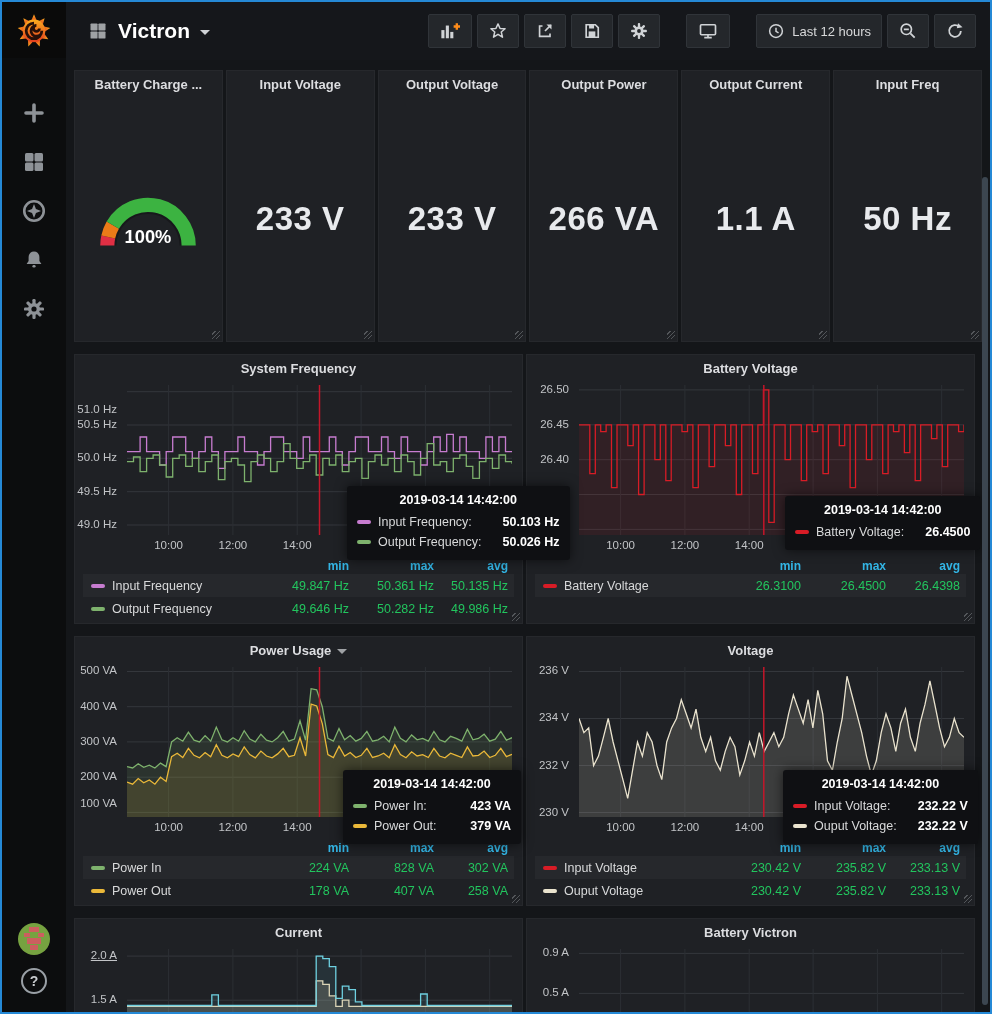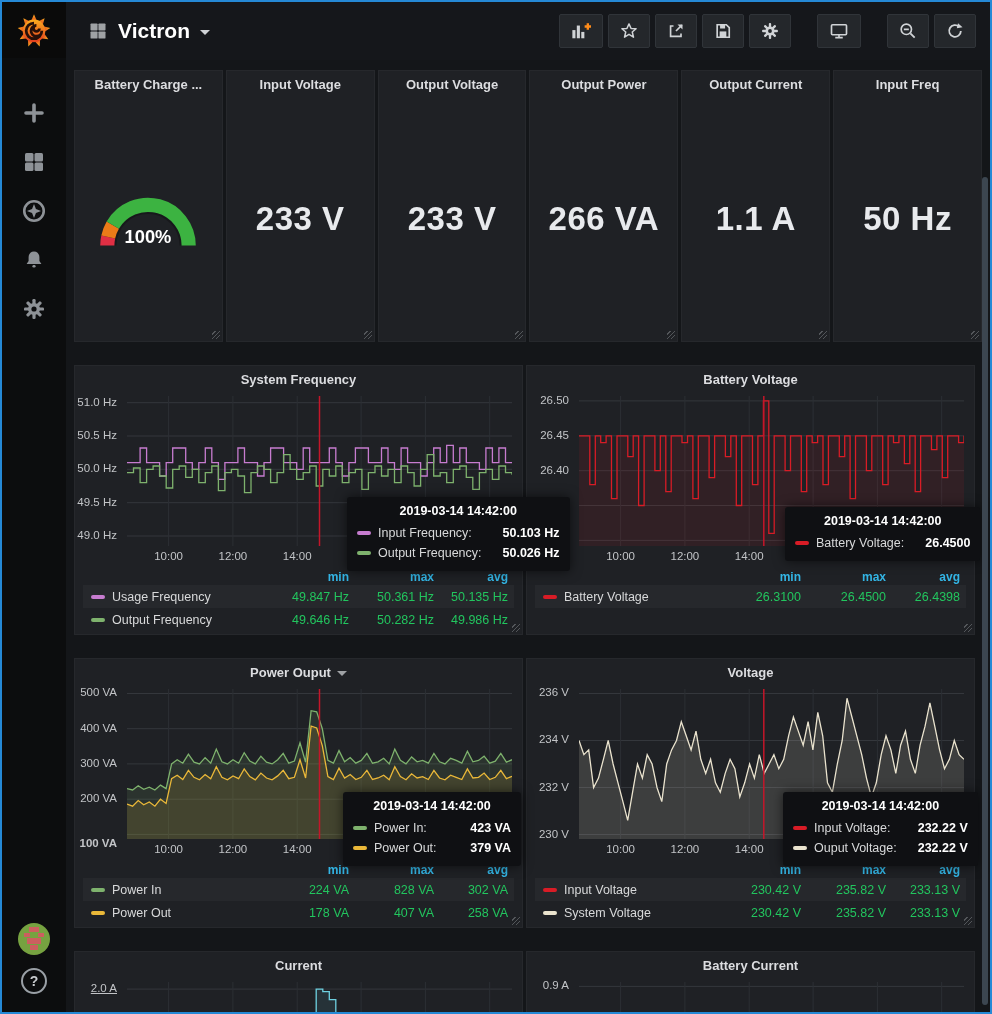--- a/index.html
+++ b/index.html
@@ -22,21 +22,21 @@
   .navbar { height:58px; background:#15171b; display:flex; align-items:center; padding:0 14px 0 22px; flex:0 0 58px; }
   .nav-left { display:flex; align-items:center; gap:10px; cursor:pointer; }
   .nav-title { font-size:21px; font-weight:bold; color:#ffffff; }
   .caret-down { width:0; height:0; border-left:5px solid transparent; border-right:5px solid transparent; border-top:5px solid #cfd2d6; margin-top:3px; }
   .nav-right { margin-left:auto; display:flex; align-items:center; gap:5px; }
   .nav-btn { height:34px; min-width:38px; padding:0 10px; background:#24272b; border:1px solid #303439; border-radius:2px; display:flex; align-items:center; justify-content:center; gap:7px; color:#d0d3d6; cursor:pointer; font-size:13px; }
   .nav-gap { width:16px; }
   .btn-label { color:#d8d9da; white-space:nowrap; }
   
   .dash { flex:1; padding:10px 8px 0 8px; overflow:hidden; }
-  .row { display:flex; gap:3px; margin-bottom:23px; }
+  .row { display:flex; gap:3px; margin-bottom:12px; }
   .panel { background:#1f2125; border:1px solid #26282c; position:relative; }
   .panel-title { height:26px; display:flex; align-items:center; justify-content:center; gap:6px; font-size:13px; font-weight:bold; color:#dcdde0; cursor:pointer; }
   .rh { position:absolute; right:2px; bottom:2px; width:8px; height:8px; cursor:nwse-resize;
         background:repeating-linear-gradient(135deg,transparent 0 2px,#53565a 2px 3px); }
   
   .stat-panel { flex:1; height:272px; display:flex; flex-direction:column; }
   .stat-value { flex:1; display:flex; align-items:center; justify-content:center; font-size:33px; font-weight:bold; color:#e8eaed; letter-spacing:0.5px; }
   .gauge-wrap { flex:1; display:flex; align-items:center; justify-content:center; }
   
   .chart-panel { width:449px; height:270px; display:flex; flex-direction:column; }
@@ -211,20 +211,27 @@
       </div>
       <div class="nav-gap"></div>
       <div class="nav-btn">
         <svg class="icon" width="22" height="20" viewBox="0 0 24 24">
           <rect x="3" y="4.5" width="18" height="12" rx="1.2" fill="none" stroke="#d0d3d6" stroke-width="2"></rect>
           <path d="M12 16.5v3M7.5 20h9" stroke="#d0d3d6" stroke-width="2"></path>
         </svg>
       </div>
       <div class="nav-gap"></div>
       <div class="nav-btn">
+        <svg class="icon" width="18" height="18" viewBox="0 0 24 24">
+          <circle cx="12" cy="12" r="8.5" fill="none" stroke="#d0d3d6" stroke-width="2"></circle>
+          <path d="M12 7.5v5l3.4 2" fill="none" stroke="#d0d3d6" stroke-width="2"></path>
+        </svg>
+        <span class="btn-label">Last 12 hours</span>
+      </div>
+      <div class="nav-btn">
         <svg class="icon" width="20" height="20" viewBox="0 0 24 24">
           <circle cx="10" cy="10" r="6.2" fill="none" stroke="#d0d3d6" stroke-width="2"></circle>
           <path d="M7 10h6M14.8 14.8L20 20" stroke="#d0d3d6" stroke-width="2.2"></path>
         </svg>
       </div>
       <div class="nav-btn">
         <svg class="icon" width="20" height="20" viewBox="0 0 24 24">
           <path d="M19 12a7 7 0 1 1-2.05-4.95" fill="none" stroke="#d0d3d6" stroke-width="2.2"></path>
           <polygon points="15.6,2.8 21,7.6 14.2,8.8" fill="#d0d3d6"></polygon>
         </svg>
@@ -288,21 +295,21 @@
     </div>
 
     <div class="row">
 
       <div class="panel chart-panel">
         <div class="panel-title">
             <span>System Frequency</span>
           </div>
         <div class="plot-wrap">
           <div class="ylabels">
-              <span style="top: 0px;">51.0 Hz</span>
+              <span style="top: 18px;">51.0 Hz</span>
               <span style="top: 33px;">50.5 Hz</span>
               <span style="top: 66px;">50.0 Hz</span>
               <span style="top: 100px;">49.5 Hz</span>
               <span style="top: 133px;">49.0 Hz</span>
             </div>
           <div class="chart-area">
               <svg width="385" height="150">
                 <line x1="0" x2="385" y1="6.7" y2="6.7" stroke="#34373c" stroke-width="1"></line>
                 <line x1="0" x2="385" y1="40.0" y2="40.0" stroke="#34373c" stroke-width="1"></line>
                 <line x1="0" x2="385" y1="73.3" y2="73.3" stroke="#34373c" stroke-width="1"></line>
@@ -331,21 +338,21 @@
         <div class="legend">
           <div class="legend-header">
             <span></span>
             <span>min</span>
             <span>max</span>
             <span>avg</span>
           </div>
           <div class="legend-row">
             <span class="lname">
                 <i class="swatch" style="background: rgb(199, 124, 208);"></i>
-                <span>Usage Frequency</span>
+                <span>Input Frequency</span>
               </span>
             <span class="lval">49.847 Hz</span>
             <span class="lval">50.361 Hz</span>
             <span class="lval">50.135 Hz</span>
           </div>
           <div class="legend-row">
             <span class="lname">
                 <i class="swatch" style="background: rgb(126, 178, 109);"></i>
                 <span>Output Frequency</span>
               </span>
@@ -435,30 +442,30 @@
             </div>
         </div>
         <div class="rh"></div>
       </div>
     </div>
 
     <div class="row">
 
       <div class="panel chart-panel">
         <div class="panel-title">
-            <span>Power Ouput</span>
+            <span>Power Usage</span>
             <span class="caret-down" style="border-top-color:#9fa2a5;"></span>
           </div>
         <div class="plot-wrap">
           <div class="ylabels">
               <span style="top: -3px;">500 VA</span>
               <span style="top: 33px;">400 VA</span>
               <span style="top: 68px;">300 VA</span>
               <span style="top: 103px;">200 VA</span>
-              <span style="top: 148px; font-weight: bold;">100 VA</span>
+              <span style="top: 130px;">100 VA</span>
             </div>
           <div class="chart-area">
               <svg width="385" height="150">
                 <line x1="0" x2="385" y1="4.5" y2="4.5" stroke="#34373c" stroke-width="1"></line>
                 <line x1="0" x2="385" y1="39.7" y2="39.7" stroke="#34373c" stroke-width="1"></line>
                 <line x1="0" x2="385" y1="74.9" y2="74.9" stroke="#34373c" stroke-width="1"></line>
                 <line x1="0" x2="385" y1="110.2" y2="110.2" stroke="#34373c" stroke-width="1"></line>
                 <line x1="0" x2="385" y1="145.4" y2="145.4" stroke="#34373c" stroke-width="1"></line>
                 <line x1="41.6" x2="41.6" y1="0" y2="150" stroke="#2c2f34" stroke-width="1"></line>
                 <line x1="105.9" x2="105.9" y1="0" y2="150" stroke="#2c2f34" stroke-width="1"></line>
@@ -573,21 +580,21 @@
                 <i class="swatch" style="background: rgb(216, 28, 38);"></i>
                 <span>Input Voltage</span>
               </span>
             <span class="lval">230.42 V</span>
             <span class="lval">235.82 V</span>
             <span class="lval">233.13 V</span>
           </div>
           <div class="legend-row">
             <span class="lname">
                 <i class="swatch" style="background: rgb(234, 227, 206);"></i>
-                <span>System Voltage</span>
+                <span>Ouput Voltage</span>
               </span>
             <span class="lval">230.42 V</span>
             <span class="lval">235.82 V</span>
             <span class="lval">233.13 V</span>
           </div>
         </div>
         <div class="ttip" style="left:256px;top:133px;min-width:186px;">
           <div class="ttip-title">2019-03-14 14:42:00</div>
           <div class="ttip-row">
               <i class="swatch" style="background: rgb(216, 28, 38);"></i>
@@ -627,21 +634,21 @@
                 <path d="M0.0 57.4 L6.5 57.4 L6.5 57.4 L13.1 57.4 L13.1 57.4 L19.6 57.4 L19.6 57.4 L26.1 57.4 L26.1 57.4 L32.6 57.4 L32.6 57.4 L39.2 57.4 L39.2 57.4 L45.7 57.4 L45.7 57.4 L52.2 57.4 L52.2 57.4 L58.7 57.4 L58.7 57.4 L65.3 57.4 L65.3 57.4 L71.8 57.4 L71.8 57.4 L78.3 57.4 L78.3 57.4 L84.8 57.4 L84.8 57.4 L91.4 57.4 L91.4 57.4 L97.9 57.4 L97.9 57.4 L104.4 57.4 L104.4 57.4 L110.9 57.4 L110.9 57.4 L117.5 57.4 L117.5 57.4 L124.0 57.4 L124.0 57.4 L130.5 57.4 L130.5 57.4 L137.0 57.4 L137.0 57.4 L143.6 57.4 L143.6 57.4 L150.1 57.4 L150.1 57.4 L156.6 57.4 L156.6 57.4 L163.1 57.4 L163.1 57.4 L169.7 57.4 L169.7 57.4 L176.2 57.4 L176.2 57.4 L182.7 57.4 L182.7 57.4 L189.2 57.4 L189.2 31.8 L195.8 31.8 L195.8 35.3 L202.3 35.3 L202.3 46.8 L208.8 46.8 L208.8 57.4 L215.3 57.4 L215.3 51.2 L221.9 51.2 L221.9 57.4 L228.4 57.4 L228.4 57.4 L234.9 57.4 L234.9 57.4 L241.4 57.4 L241.4 57.4 L248.0 57.4 L248.0 57.4 L254.5 57.4 L254.5 57.4 L261.0 57.4 L261.0 57.4 L267.5 57.4 L267.5 57.4 L274.1 57.4 L274.1 57.4 L280.6 57.4 L280.6 57.4 L287.1 57.4 L287.1 57.4 L293.6 57.4 L293.6 57.4 L300.2 57.4 L300.2 57.4 L306.7 57.4 L306.7 57.4 L313.2 57.4 L313.2 57.4 L319.7 57.4 L319.7 57.4 L326.3 57.4 L326.3 57.4 L332.8 57.4 L332.8 57.4 L339.3 57.4 L339.3 57.4 L345.8 57.4 L345.8 57.4 L352.4 57.4 L352.4 57.4 L358.9 57.4 L358.9 57.4 L365.4 57.4 L365.4 57.4 L371.9 57.4 L371.9 57.4 L378.5 57.4 L378.5 57.4 L385.0 57.4 L385.0 57.4 L385 150 L0 150 Z" fill="rgba(232,213,178,0.18)" stroke="none"></path>
                 <path d="M0.0 57.4 L6.5 57.4 L6.5 57.4 L13.1 57.4 L13.1 57.4 L19.6 57.4 L19.6 57.4 L26.1 57.4 L26.1 57.4 L32.6 57.4 L32.6 57.4 L39.2 57.4 L39.2 57.4 L45.7 57.4 L45.7 57.4 L52.2 57.4 L52.2 57.4 L58.7 57.4 L58.7 57.4 L65.3 57.4 L65.3 57.4 L71.8 57.4 L71.8 57.4 L78.3 57.4 L78.3 57.4 L84.8 57.4 L84.8 57.4 L91.4 57.4 L91.4 57.4 L97.9 57.4 L97.9 57.4 L104.4 57.4 L104.4 57.4 L110.9 57.4 L110.9 57.4 L117.5 57.4 L117.5 57.4 L124.0 57.4 L124.0 57.4 L130.5 57.4 L130.5 57.4 L137.0 57.4 L137.0 57.4 L143.6 57.4 L143.6 57.4 L150.1 57.4 L150.1 57.4 L156.6 57.4 L156.6 57.4 L163.1 57.4 L163.1 57.4 L169.7 57.4 L169.7 57.4 L176.2 57.4 L176.2 57.4 L182.7 57.4 L182.7 57.4 L189.2 57.4 L189.2 31.8 L195.8 31.8 L195.8 35.3 L202.3 35.3 L202.3 46.8 L208.8 46.8 L208.8 57.4 L215.3 57.4 L215.3 51.2 L221.9 51.2 L221.9 57.4 L228.4 57.4 L228.4 57.4 L234.9 57.4 L234.9 57.4 L241.4 57.4 L241.4 57.4 L248.0 57.4 L248.0 57.4 L254.5 57.4 L254.5 57.4 L261.0 57.4 L261.0 57.4 L267.5 57.4 L267.5 57.4 L274.1 57.4 L274.1 57.4 L280.6 57.4 L280.6 57.4 L287.1 57.4 L287.1 57.4 L293.6 57.4 L293.6 57.4 L300.2 57.4 L300.2 57.4 L306.7 57.4 L306.7 57.4 L313.2 57.4 L313.2 57.4 L319.7 57.4 L319.7 57.4 L326.3 57.4 L326.3 57.4 L332.8 57.4 L332.8 57.4 L339.3 57.4 L339.3 57.4 L345.8 57.4 L345.8 57.4 L352.4 57.4 L352.4 57.4 L358.9 57.4 L358.9 57.4 L365.4 57.4 L365.4 57.4 L371.9 57.4 L371.9 57.4 L378.5 57.4 L378.5 57.4 L385.0 57.4 L385.0 57.4" fill="none" stroke="#E8D5B2" stroke-width="1.3"></path>
                 <path d="M0.0 56.5 L6.5 56.5 L6.5 56.5 L13.1 56.5 L13.1 56.5 L19.6 56.5 L19.6 56.5 L26.1 56.5 L26.1 56.5 L32.6 56.5 L32.6 56.5 L39.2 56.5 L39.2 56.5 L45.7 56.5 L45.7 56.5 L52.2 56.5 L52.2 56.5 L58.7 56.5 L58.7 56.5 L65.3 56.5 L65.3 56.5 L71.8 56.5 L71.8 56.5 L78.3 56.5 L78.3 56.5 L84.8 56.5 L84.8 45.9 L91.4 45.9 L91.4 56.5 L97.9 56.5 L97.9 56.5 L104.4 56.5 L104.4 56.5 L110.9 56.5 L110.9 56.5 L117.5 56.5 L117.5 56.5 L124.0 56.5 L124.0 56.5 L130.5 56.5 L130.5 56.5 L137.0 56.5 L137.0 56.5 L143.6 56.5 L143.6 56.5 L150.1 56.5 L150.1 56.5 L156.6 56.5 L156.6 56.5 L163.1 56.5 L163.1 56.5 L169.7 56.5 L169.7 56.5 L176.2 56.5 L176.2 56.5 L182.7 56.5 L182.7 56.5 L189.2 56.5 L189.2 7.1 L195.8 7.1 L195.8 9.7 L202.3 9.7 L202.3 17.6 L208.8 17.6 L208.8 49.4 L215.3 49.4 L215.3 37.1 L221.9 37.1 L221.9 40.6 L228.4 40.6 L228.4 52.9 L234.9 52.9 L234.9 56.5 L241.4 56.5 L241.4 56.5 L248.0 56.5 L248.0 56.5 L254.5 56.5 L254.5 56.5 L261.0 56.5 L261.0 56.5 L267.5 56.5 L267.5 56.5 L274.1 56.5 L274.1 56.5 L280.6 56.5 L280.6 56.5 L287.1 56.5 L287.1 56.5 L293.6 56.5 L293.6 45.0 L300.2 45.0 L300.2 56.5 L306.7 56.5 L306.7 56.5 L313.2 56.5 L313.2 56.5 L319.7 56.5 L319.7 56.5 L326.3 56.5 L326.3 56.5 L332.8 56.5 L332.8 56.5 L339.3 56.5 L339.3 56.5 L345.8 56.5 L345.8 56.5 L352.4 56.5 L352.4 56.5 L358.9 56.5 L358.9 56.5 L365.4 56.5 L365.4 56.5 L371.9 56.5 L371.9 56.5 L378.5 56.5 L378.5 56.5 L385.0 56.5 L385.0 56.5 L385 150 L0 150 Z" fill="rgba(110,208,224,0.10)" stroke="none"></path>
                 <path d="M0.0 56.5 L6.5 56.5 L6.5 56.5 L13.1 56.5 L13.1 56.5 L19.6 56.5 L19.6 56.5 L26.1 56.5 L26.1 56.5 L32.6 56.5 L32.6 56.5 L39.2 56.5 L39.2 56.5 L45.7 56.5 L45.7 56.5 L52.2 56.5 L52.2 56.5 L58.7 56.5 L58.7 56.5 L65.3 56.5 L65.3 56.5 L71.8 56.5 L71.8 56.5 L78.3 56.5 L78.3 56.5 L84.8 56.5 L84.8 45.9 L91.4 45.9 L91.4 56.5 L97.9 56.5 L97.9 56.5 L104.4 56.5 L104.4 56.5 L110.9 56.5 L110.9 56.5 L117.5 56.5 L117.5 56.5 L124.0 56.5 L124.0 56.5 L130.5 56.5 L130.5 56.5 L137.0 56.5 L137.0 56.5 L143.6 56.5 L143.6 56.5 L150.1 56.5 L150.1 56.5 L156.6 56.5 L156.6 56.5 L163.1 56.5 L163.1 56.5 L169.7 56.5 L169.7 56.5 L176.2 56.5 L176.2 56.5 L182.7 56.5 L182.7 56.5 L189.2 56.5 L189.2 7.1 L195.8 7.1 L195.8 9.7 L202.3 9.7 L202.3 17.6 L208.8 17.6 L208.8 49.4 L215.3 49.4 L215.3 37.1 L221.9 37.1 L221.9 40.6 L228.4 40.6 L228.4 52.9 L234.9 52.9 L234.9 56.5 L241.4 56.5 L241.4 56.5 L248.0 56.5 L248.0 56.5 L254.5 56.5 L254.5 56.5 L261.0 56.5 L261.0 56.5 L267.5 56.5 L267.5 56.5 L274.1 56.5 L274.1 56.5 L280.6 56.5 L280.6 56.5 L287.1 56.5 L287.1 56.5 L293.6 56.5 L293.6 45.0 L300.2 45.0 L300.2 56.5 L306.7 56.5 L306.7 56.5 L313.2 56.5 L313.2 56.5 L319.7 56.5 L319.7 56.5 L326.3 56.5 L326.3 56.5 L332.8 56.5 L332.8 56.5 L339.3 56.5 L339.3 56.5 L345.8 56.5 L345.8 56.5 L352.4 56.5 L352.4 56.5 L358.9 56.5 L358.9 56.5 L365.4 56.5 L365.4 56.5 L371.9 56.5 L371.9 56.5 L378.5 56.5 L378.5 56.5 L385.0 56.5 L385.0 56.5" fill="none" stroke="#6ED0E0" stroke-width="1.3"></path>
               </svg>
             </div>
         </div>
       </div>
       <div class="panel chart-panel">
         <div class="panel-title">
-            <span>Battery Current</span>
+            <span>Battery Victron</span>
           </div>
         <div class="plot-wrap">
           <div class="ylabels">
               <span style="top: -3px;">0.9 A</span>
               <span style="top: 37px;">0.5 A</span>
             </div>
           <div class="chart-area">
               <svg width="385" height="150">
                 <line x1="0" x2="385" y1="4.4" y2="4.4" stroke="#34373c" stroke-width="1"></line>
                 <line x1="0" x2="385" y1="44.4" y2="44.4" stroke="#34373c" stroke-width="1"></line>

